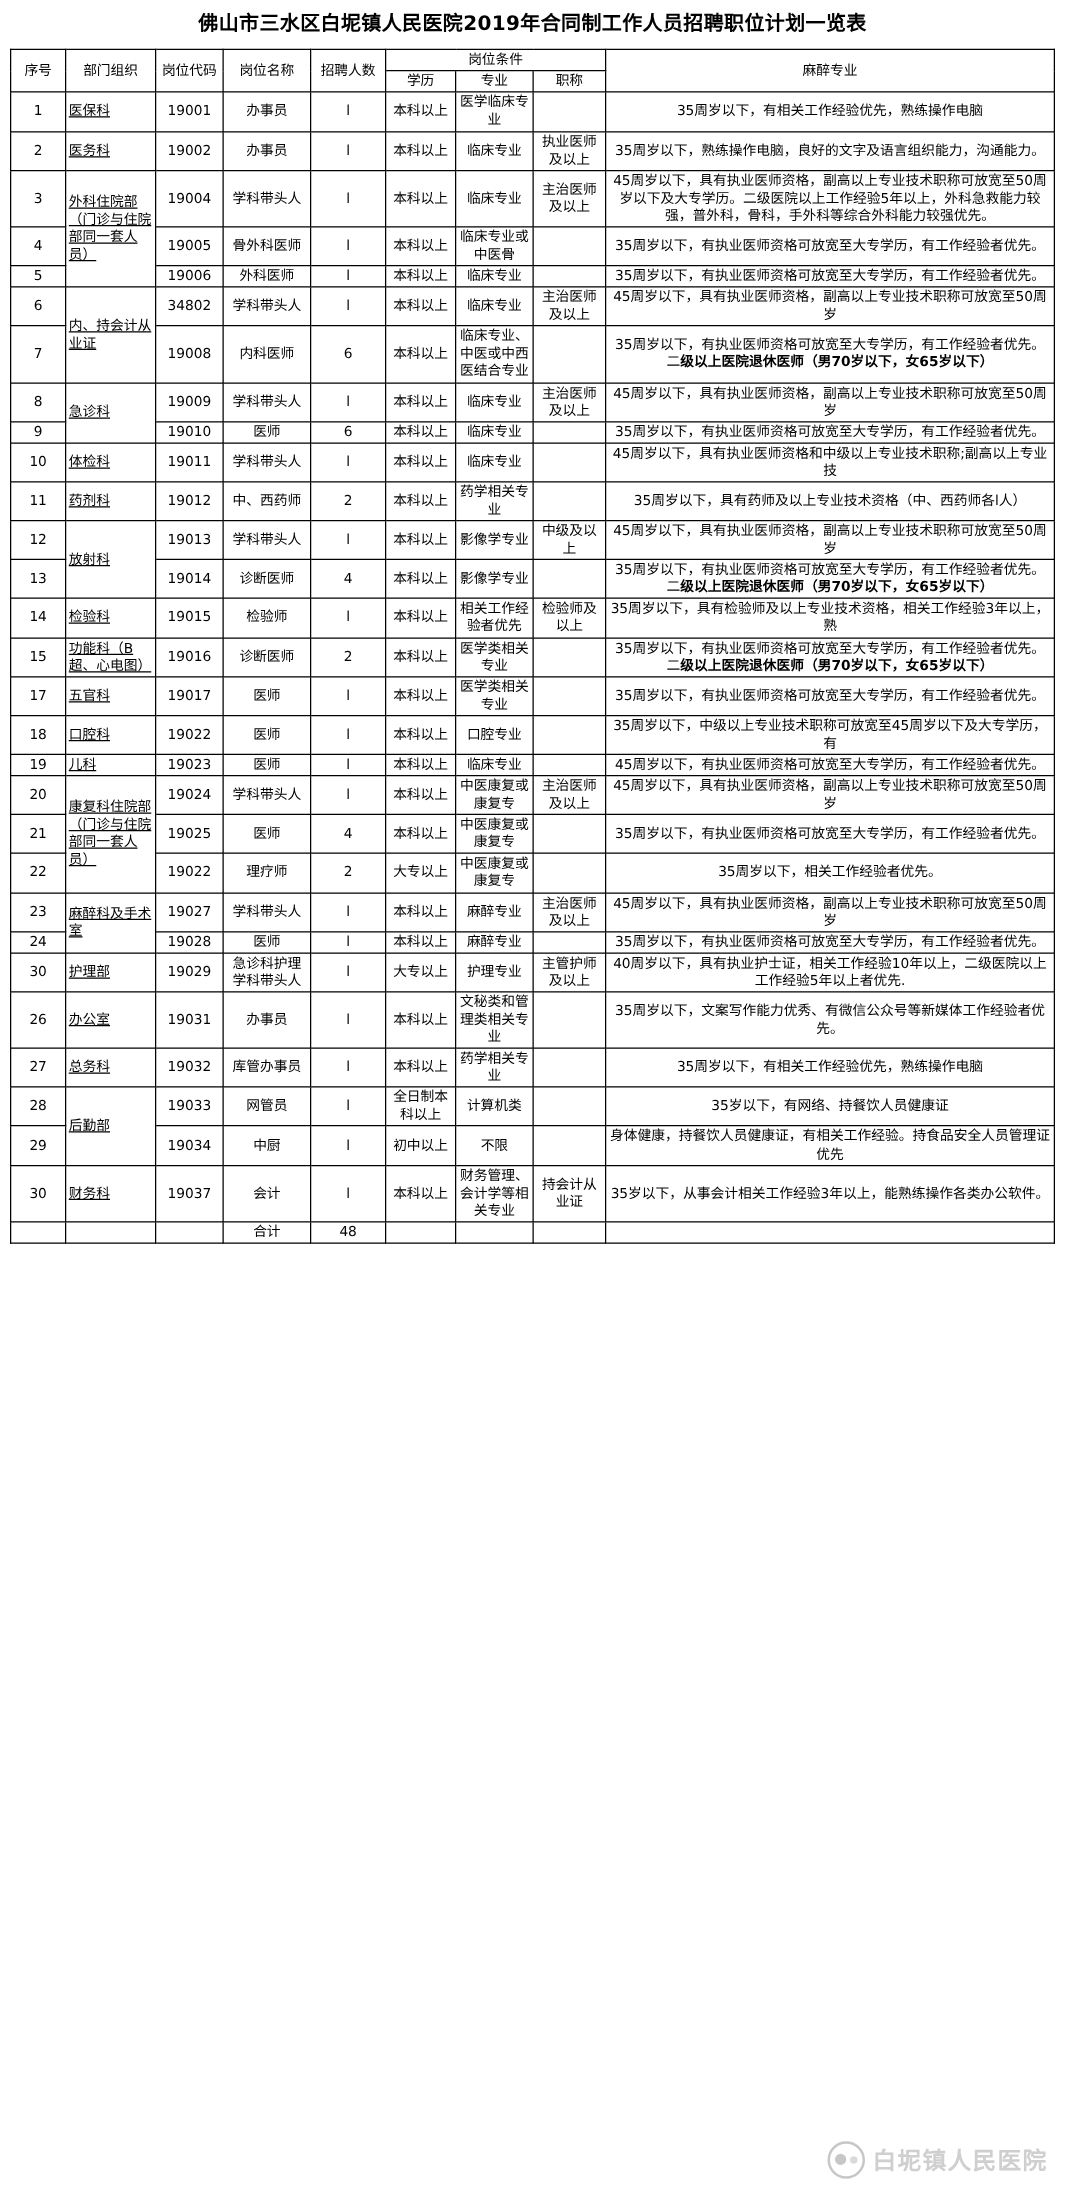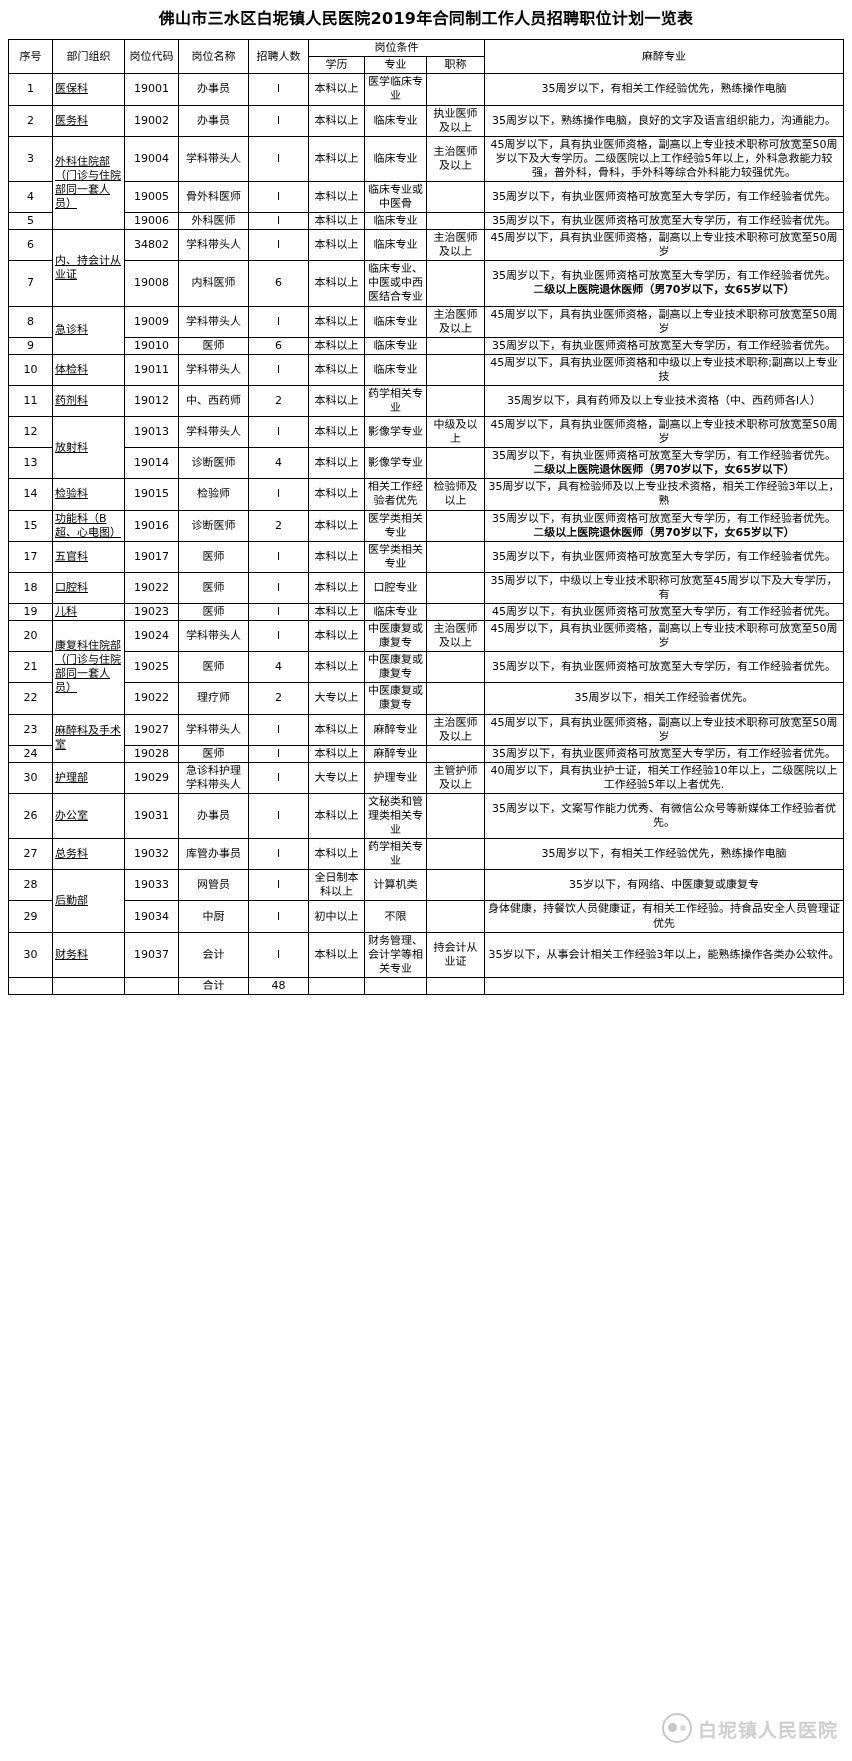--- a/index.html
+++ b/index.html
@@ -66,21 +66,20 @@
   .col-num{width:60px;}
   .col-edu{width:56px;}
   .col-major{width:62px;}
   .col-title{width:58px;}
   .col-req{width:auto;}
   .watermark{
     position:absolute;
     right:14px;
     bottom:18px;
     display:flex;
-    align-items:center;
     gap:6px;
     opacity:.55;
     pointer-events:none;
   }
   .wm-logo{
     width:26px;height:26px;border-radius:50%;
     border:2px solid #9a9a9a;
     position:relative;
     flex:0 0 auto;
   }
@@ -416,21 +415,21 @@
         </tr>
         <tr>
           <td class="c">28</td>
           <td class="dept" rowspan="2">后勤部</td>
           <td class="c">19033</td>
           <td class="c">网管员</td>
           <td class="c">l</td>
           <td class="c">全日制本科以上</td>
           <td class="c">计算机类</td>
           <td class="c"></td>
-          <td class="req"><span>35岁以下，有网络、中医康复或康复专</span></td>
+          <td class="req"><span>35岁以下，有网络、持餐饮人员健康证</span></td>
         </tr>
         <tr>
           <td class="c">29</td>
           <td class="c">19034</td>
           <td class="c">中厨</td>
           <td class="c">l</td>
           <td class="c">初中以上</td>
           <td class="c">不限</td>
           <td class="c"></td>
           <td class="req"><span>身体健康，持餐饮人员健康证，有相关工作经验。持食品安全人员管理证优先</span></td>

